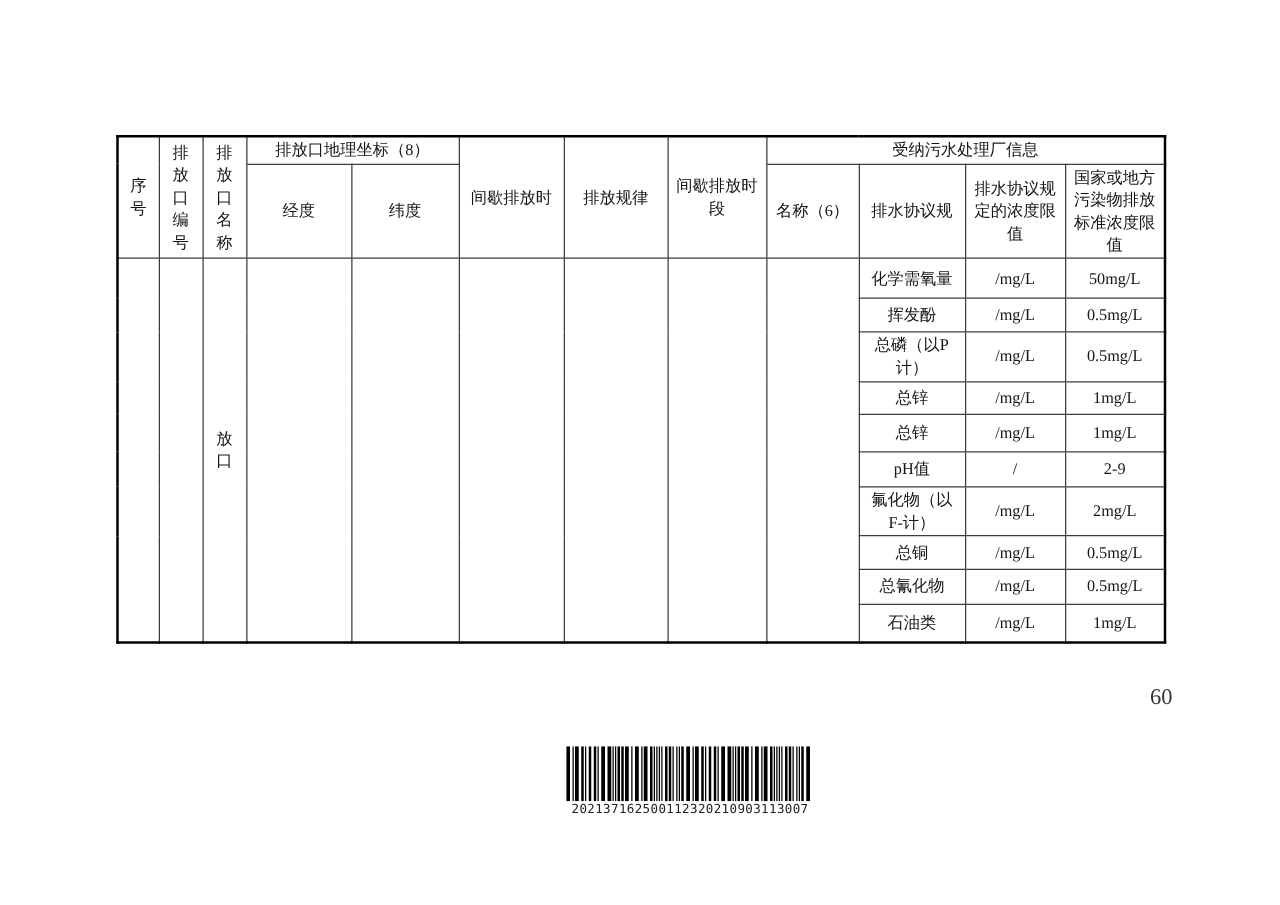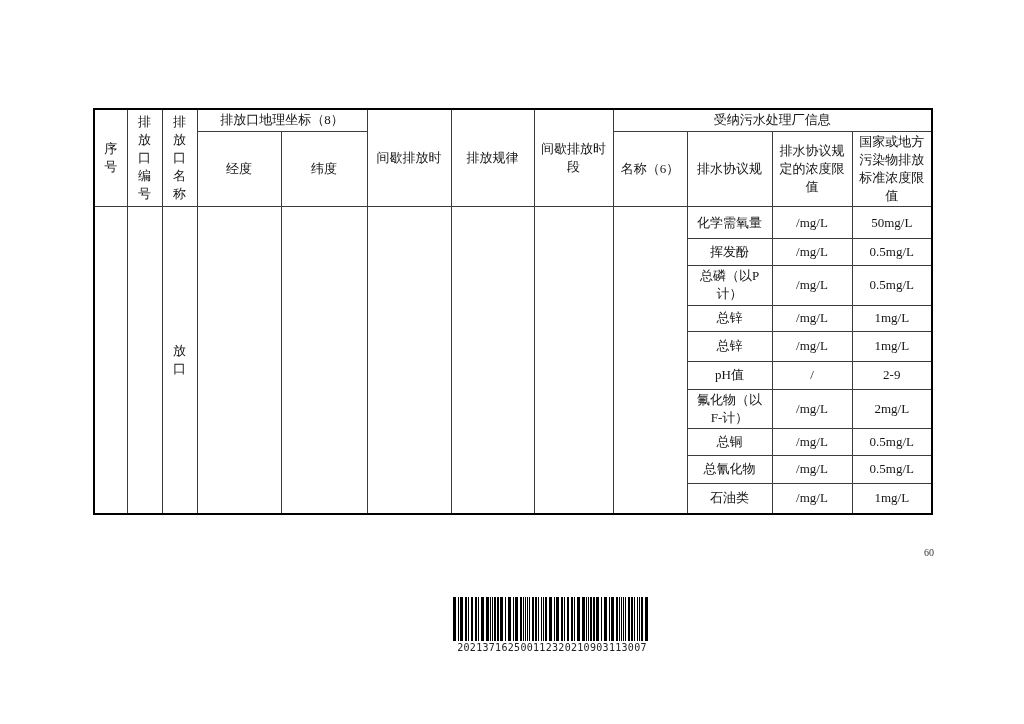--- a/index.html
+++ b/index.html
@@ -63,21 +63,21 @@
   }
   .limit-val { font-size: 12.5px; }
 
   
   .pageno {
     position: absolute;
     left: 912px;
     top: 547px;
     width: 34px;
     text-align: center;
-    font-size: 10px;
+    font-size: 18px;
     color: #333;
   }
 
   
   .barcode {
     position: absolute;
     left: 418px;
     top: 597px;
     width: 198px;
     padding-left: 35px;

